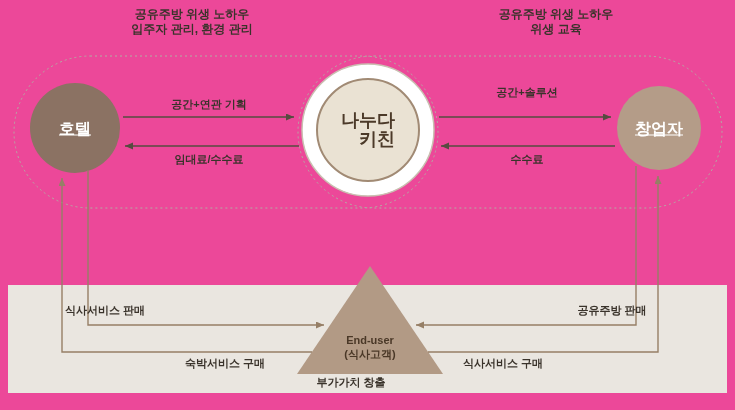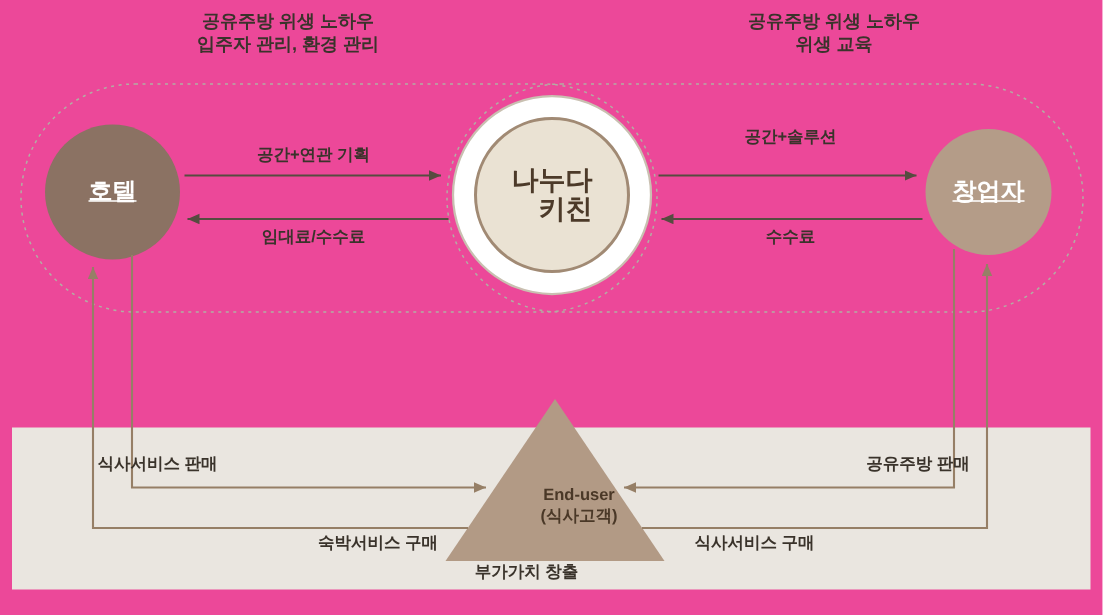--- a/index.html
+++ b/index.html
@@ -75,29 +75,29 @@
     <div>공유주방 위생 노하우</div>
     <div>위생 교육</div>
   </div>
 
   <div class="lbl node-label" style="left:75px;top:128px;">호텔</div>
   <div class="lbl center-label" style="left:368px;top:130px;">
     <div>나누다</div>
     <div>키친</div>
   </div>
   <div class="lbl node-label" style="left:659px;top:128px;text-align:center;">창업자</div>
-  <div class="lbl enduser-label" style="left:370px;top:337px;margin-left:16px;">
+  <div class="lbl enduser-label" style="left:370px;top:347px;">
     <div>End-user</div>
     <div>(식사고객)</div>
   </div>
 
   <div class="lbl" style="left:209px;top:104px;">공간+연관 기획</div>
   <div class="lbl" style="left:209px;top:159px;text-align:right;">임대료/수수료</div>
   <div class="lbl" style="left:527px;top:92px;">공간+솔루션</div>
   <div class="lbl" style="left:527px;top:159px;">수수료</div>
 
   <div class="lbl" style="left:105px;top:310px;">식사서비스 판매</div>
-  <div class="lbl" style="left:252px;top:363px;text-align:center;">숙박서비스 구매</div>
+  <div class="lbl" style="left:225px;top:363px;text-align:center;">숙박서비스 구매</div>
   <div class="lbl" style="left:612px;top:310px;">공유주방 판매</div>
   <div class="lbl" style="left:503px;top:363px;">식사서비스 구매</div>
   <div class="lbl" style="left:351px;top:382px;">부가가치 창출</div>
 
 </div>
 
 </body></html>

